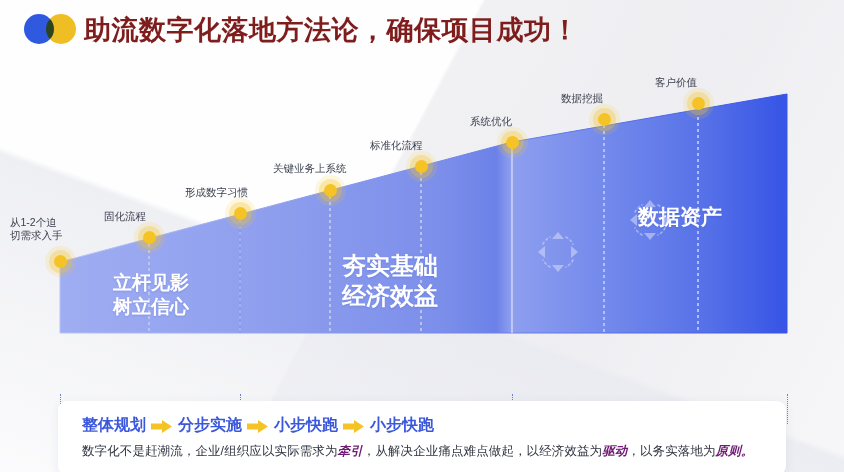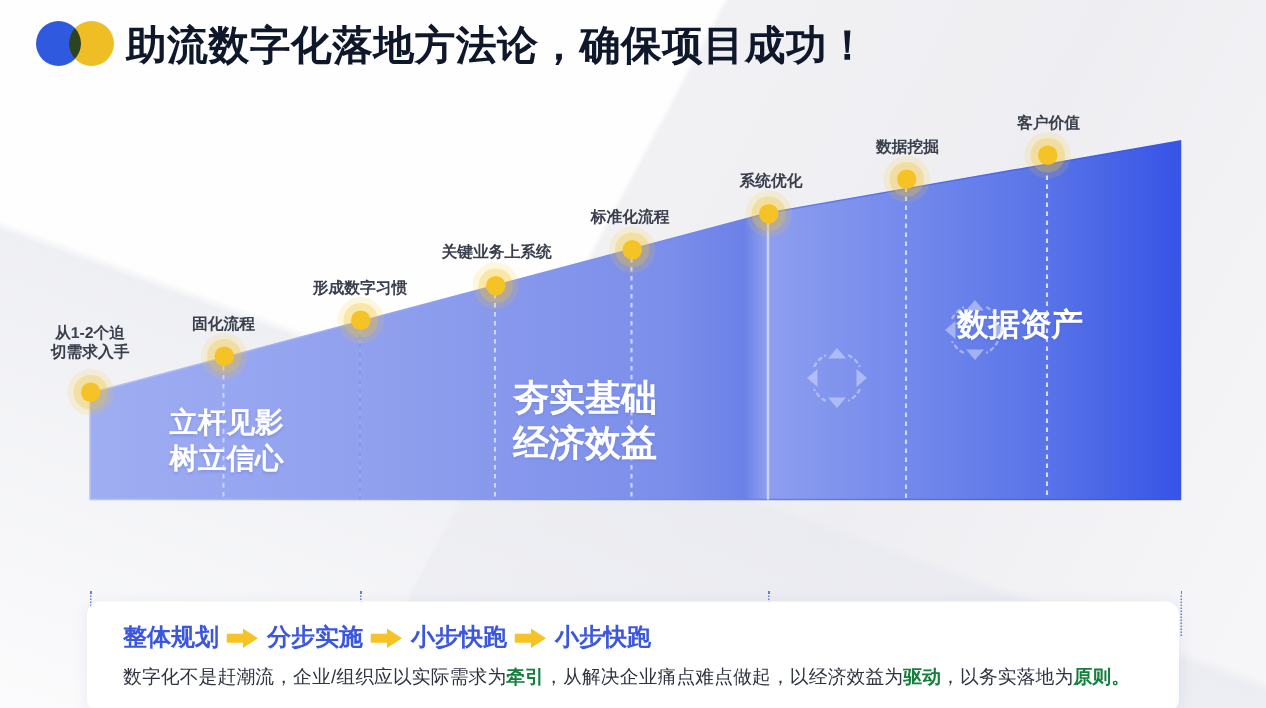--- a/index.html
+++ b/index.html
@@ -22,21 +22,21 @@
   }
 
   
   .header{position:absolute;left:0;top:0;width:844px;height:58px;}
   .logo-mark{position:absolute;left:24px;top:14px;width:52px;height:30px;}
   .logo-c1,.logo-c2{position:absolute;top:0;width:30px;height:30px;border-radius:50%;}
   .logo-c1{left:0;background:#2f5ae0;}
   .logo-c2{left:22px;background:#f0bf25;mix-blend-mode:multiply;}
   .title{
     position:absolute;left:84px;top:12px;
-    font-size:27px;font-weight:bold;color:#0f172a;letter-spacing:.5px;
+    font-size:27px;font-weight:bold;color:#7f1d1d;letter-spacing:.5px;
     white-space:nowrap;
   }
   .brand{position:absolute;right:18px;top:16px;display:flex;align-items:center;gap:4px;}
   .brand-icon{width:26px;height:26px;position:relative;}
   .brand-text{font-size:17px;font-weight:bold;color:#2b2f3a;letter-spacing:1px;}
 
   
   .chart{position:absolute;left:0;top:58px;width:844px;height:300px;}
   .slope-wrap{position:absolute;left:0;top:0;width:844px;height:290px;}
   .slope-svg{position:absolute;left:0;top:0;}
@@ -51,22 +51,22 @@
   .sec-title.s2{left:300px;top:193px;width:180px;font-size:24px;}
   .sec-title.s3{left:590px;top:146px;width:180px;font-size:21px;}
 
   
   .dot{
     position:absolute;width:13px;height:13px;border-radius:50%;
     background:#f6c326;
     box-shadow:0 0 0 5px rgba(246,195,38,.30),0 0 0 9px rgba(246,195,38,.14);
   }
   .dot-label{
-    position:absolute;font-size:10.5px;color:#3a3f4d;font-weight:700;
-    white-space:nowrap;line-height:1.25;text-align:center;
+    position:absolute;font-size:10.5px;color:#3a3f4d;font-weight:400;
+    white-space:nowrap;line-height:1.25;text-align:left;
   }
 
   
   .circ{position:absolute;width:44px;height:44px;opacity:.55;}
 
   
   .axis{position:absolute;left:0;top:336px;width:844px;height:36px;}
   .tick{position:absolute;top:0;width:0;border-left:1px dotted #6a7ddd;height:30px;}
   .arrowline{position:absolute;top:13px;height:1px;background:#5570d8;}
   .arrowline:before,.arrowline:after{
@@ -91,21 +91,21 @@
     position:absolute;left:24px;top:14px;display:flex;align-items:center;gap:0px;
     font-size:16px;font-weight:bold;color:#3a57dd;white-space:nowrap;
   }
   .f-arrow{
     display:inline-block;width:22px;height:13px;margin:0 5px;position:relative;
   }
   .f-line2{
     position:absolute;left:24px;top:42px;font-size:12.5px;color:#2f3340;
     white-space:nowrap;letter-spacing:.1px;
   }
-  .f-line2 b{color:#15803d;font-weight:bold;}
+  .f-line2 b{color:#701a75;font-weight:bold;font-style:italic;}
 </style>
 </head>
 <body>
 
 <div class="bg">
   <div class="bg-diag"></div>
   <div class="bg-diag2"></div>
 </div>
 
 <div class="header">

